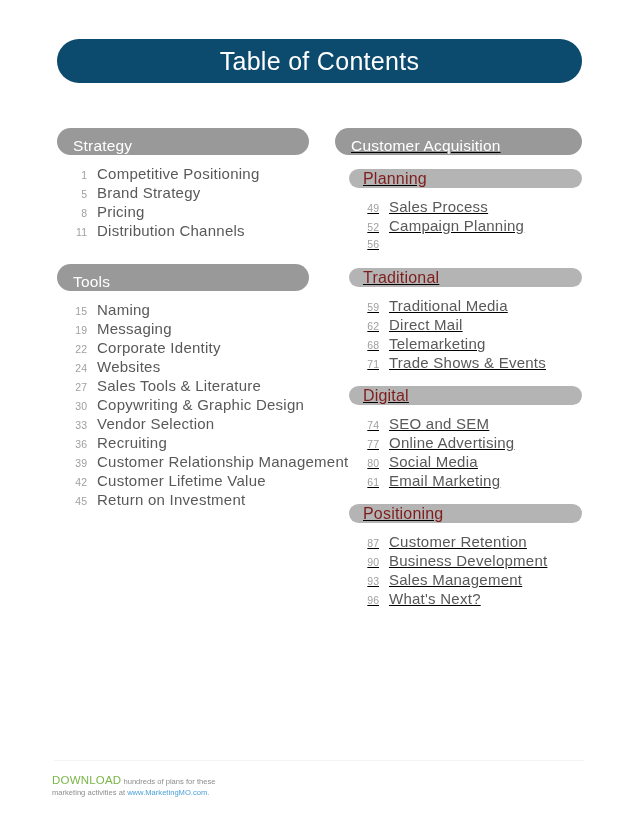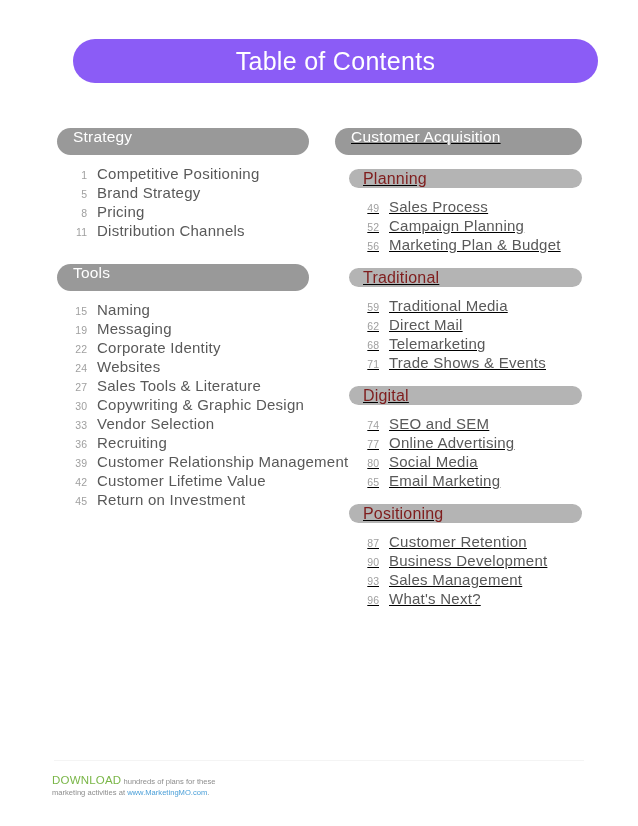--- a/index.html
+++ b/index.html
@@ -11,25 +11,25 @@
     height: 826px;
     background: #ffffff;
     font-family: "Liberation Sans", sans-serif;
     position: relative;
     overflow: hidden;
   }
 
   
   .title-banner {
     position: absolute;
-    left: 73px;
+    left: 57px;
     top: 39px;
     width: 525px;
     height: 44px;
-    background: #8b5cf6;
+    background: #0c4a6e;
     border-radius: 22px;
     display: flex;
     align-items: center;
     justify-content: center;
   }
   .title-banner-text {
     color: #ffffff;
     font-size: 25px;
     font-weight: normal;
     letter-spacing: 0.3px;
@@ -55,21 +55,21 @@
     width: 247px;
     text-decoration: underline;
   }
 
   
   .section-bar {
     height: 27px;
     background: #999999;
     border-radius: 14px;
     display: flex;
-    align-items: flex-start;
+    align-items: flex-end;
     box-sizing: border-box;
     padding-left: 16px;
   }
   .section-bar-text {
     color: #ffffff;
     font-size: 15.5px;
     letter-spacing: 0.2px;
   }
 
   .sub-bar {
@@ -257,21 +257,20 @@
       <div class="entry">
         <span class="entry-page">49</span>
         <span class="entry-title">Sales Process</span>
       </div>
       <div class="entry">
         <span class="entry-page">52</span>
         <span class="entry-title">Campaign Planning</span>
       </div>
       <div class="entry">
         <span class="entry-page">56</span>
-        <span class="entry-title">Marketing Plan &amp; Budget</span>
       </div>
     </div>
 
     <div class="gap-md"></div>
 
     <div class="sub-bar">
       <span class="sub-bar-text">Traditional</span>
     </div>
     <div class="entries indent">
       <div class="entry">
@@ -304,21 +303,21 @@
       </div>
       <div class="entry">
         <span class="entry-page">77</span>
         <span class="entry-title">Online Advertising</span>
       </div>
       <div class="entry">
         <span class="entry-page">80</span>
         <span class="entry-title">Social Media</span>
       </div>
       <div class="entry">
-        <span class="entry-page">65</span>
+        <span class="entry-page">61</span>
         <span class="entry-title">Email Marketing</span>
       </div>
     </div>
 
     <div class="gap-md"></div>
 
     <div class="sub-bar">
       <span class="sub-bar-text">Positioning</span>
     </div>
     <div class="entries indent">

